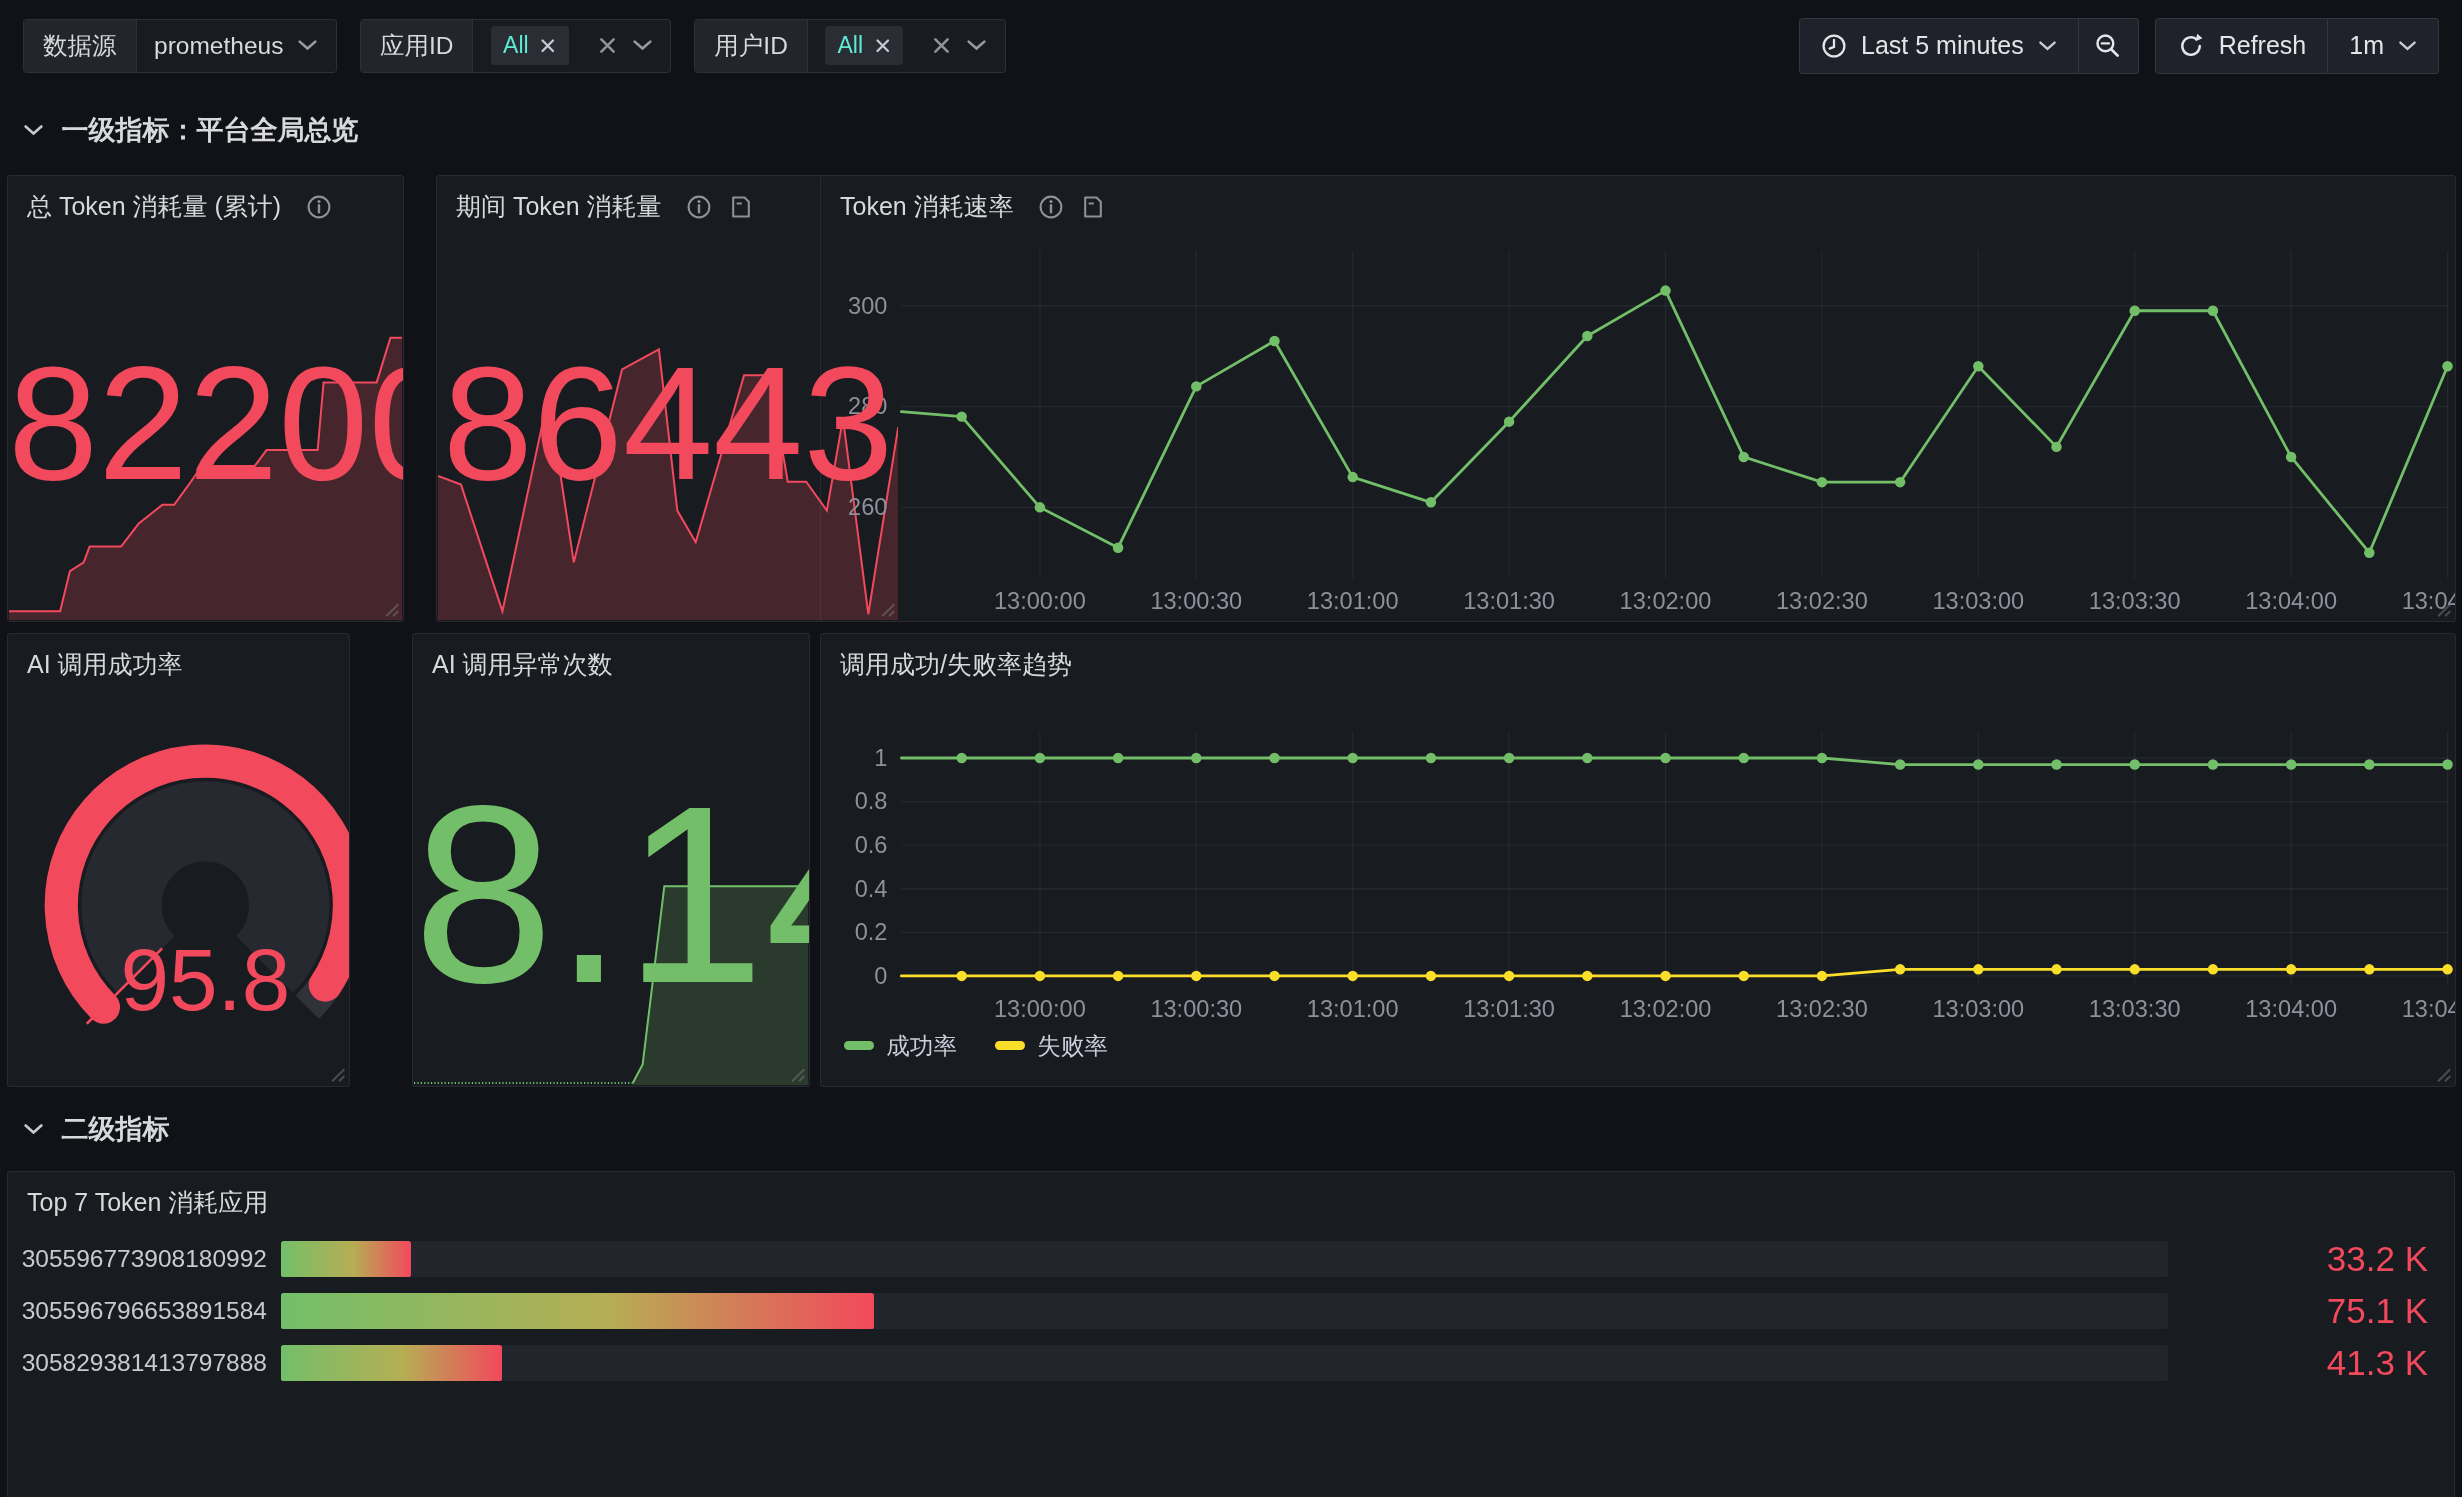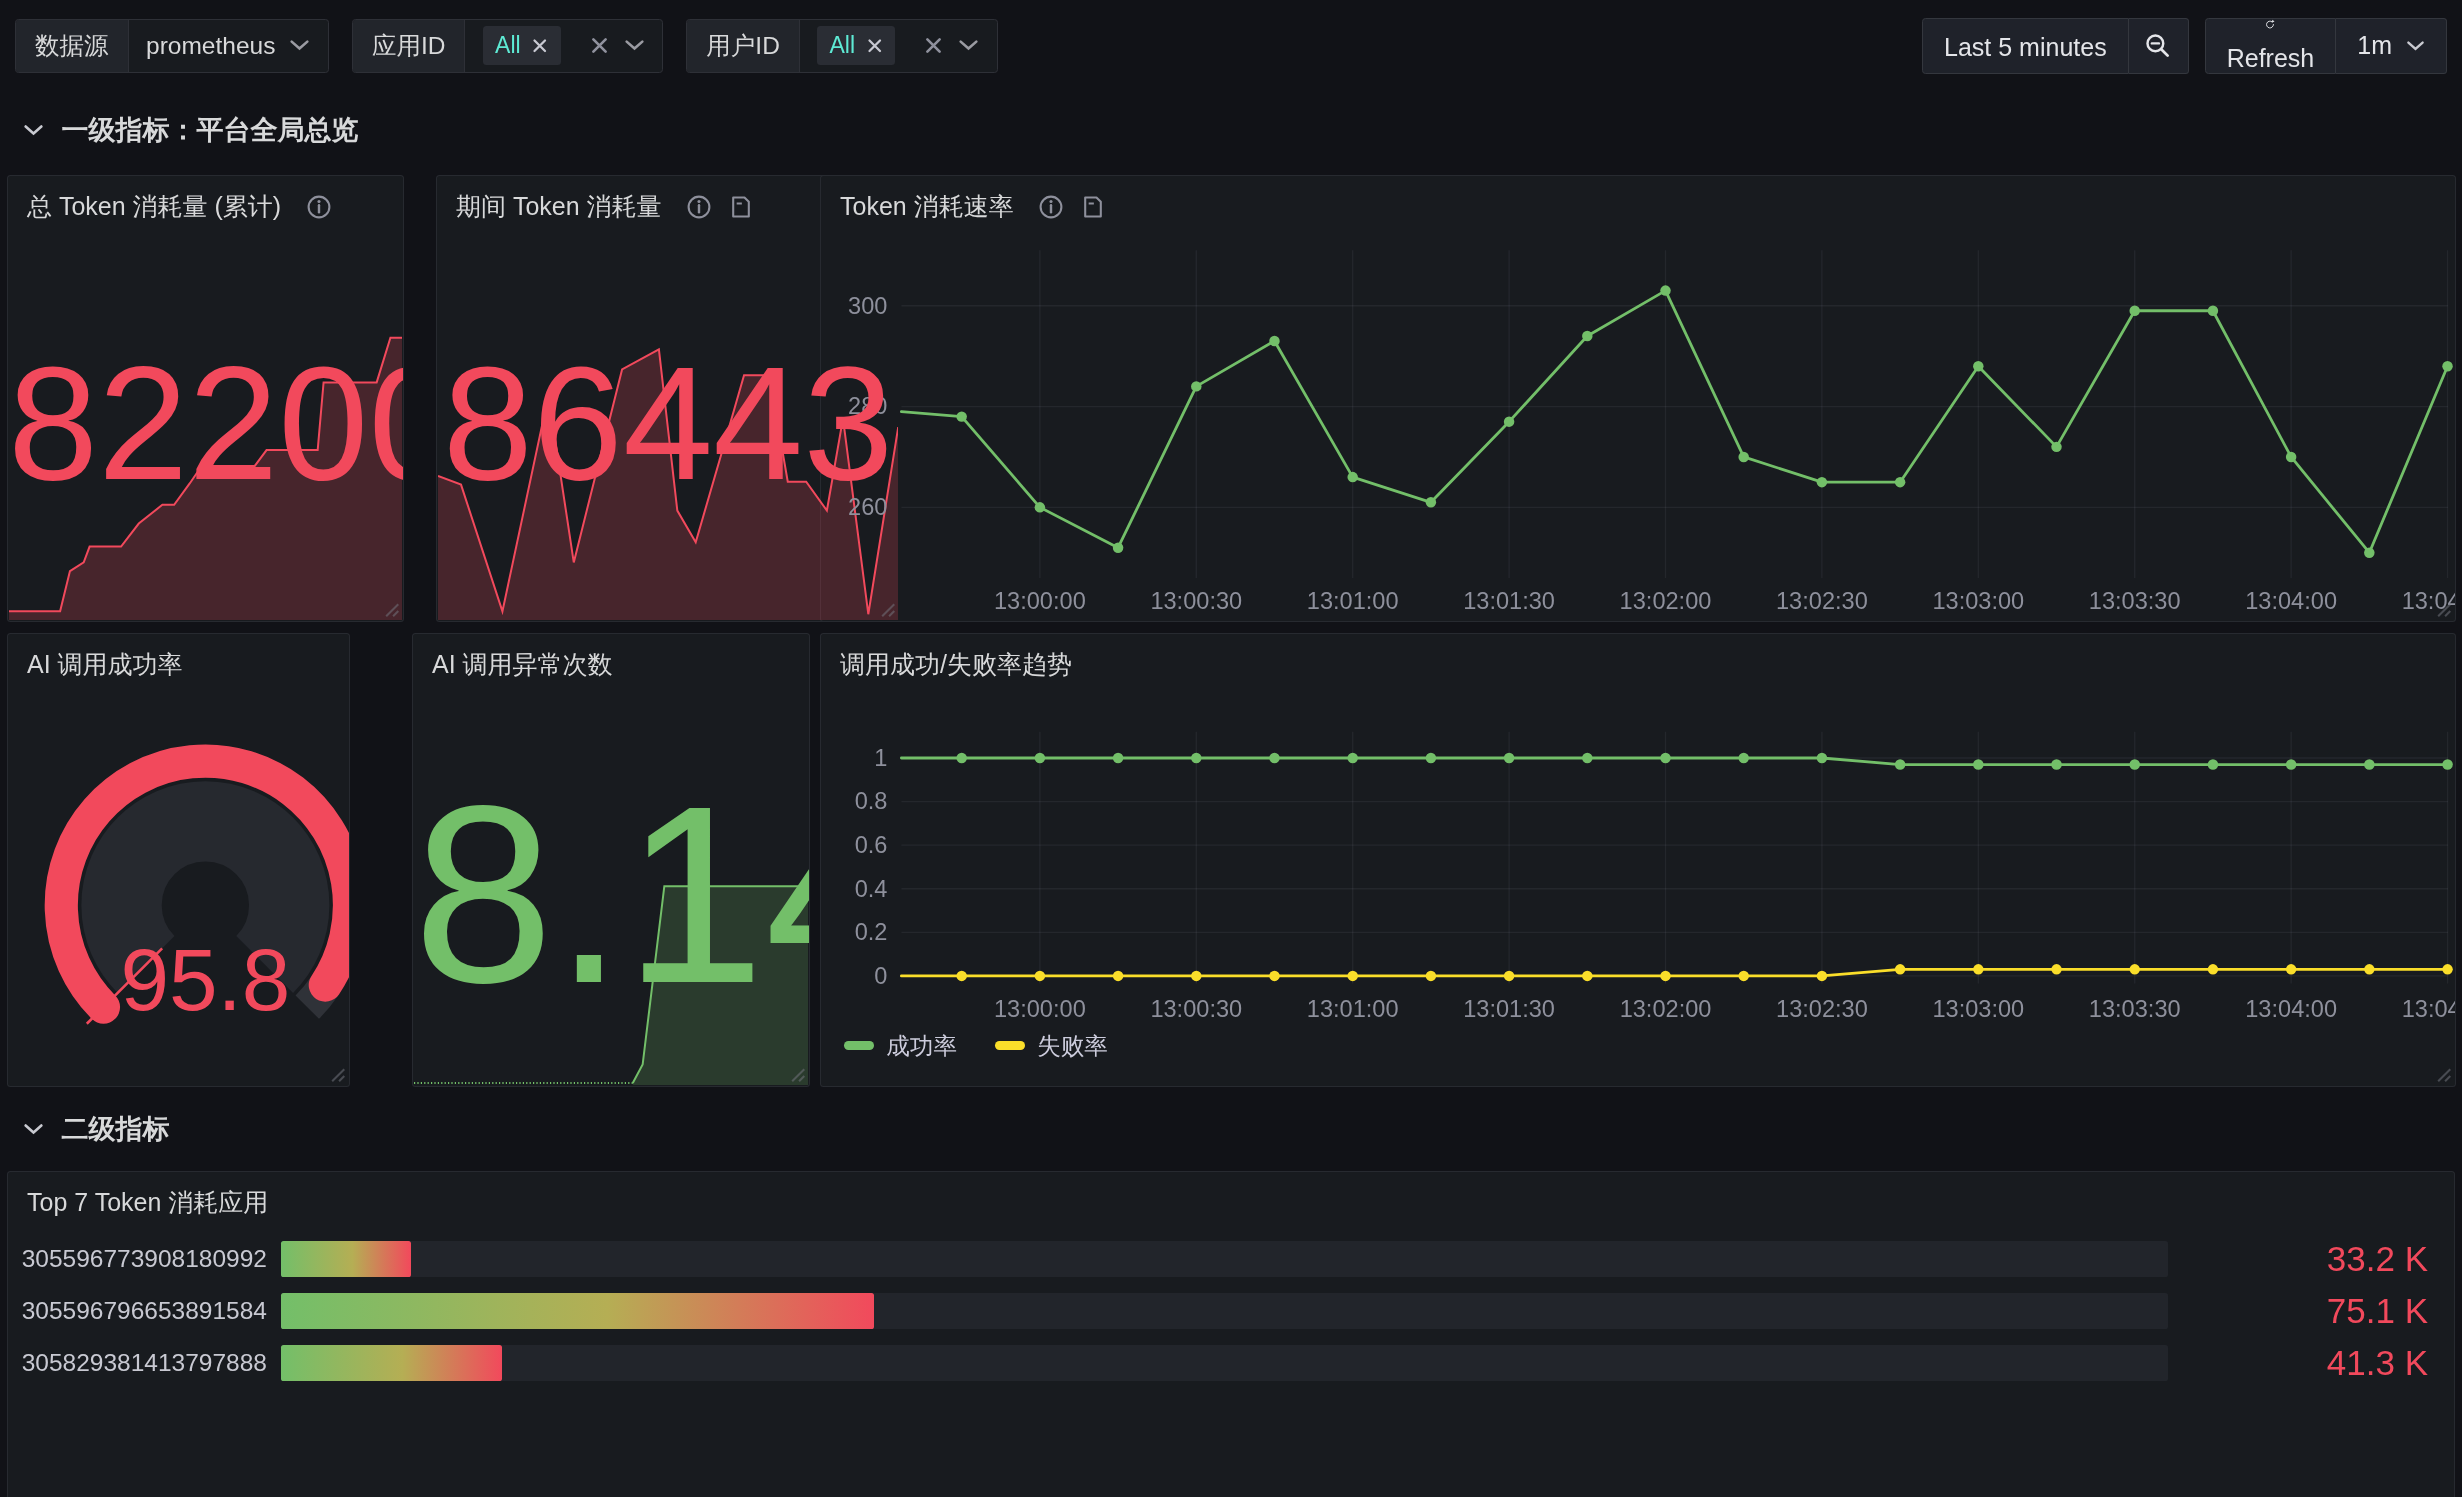--- a/index.html
+++ b/index.html
@@ -1,34 +1,34 @@
 <!DOCTYPE html>
 <html style="font-size:14px"><head>
 <meta charset="utf-8">
 <style>
   * { margin:0; padding:0; box-sizing:border-box; }
   html,body { background:#0c0d11; }
   .screen{ position:relative; width:2462px; height:1498px; background:#111217; overflow:hidden;
            font-family:"Liberation Sans","DejaVu Sans",sans-serif; color:#ccccdc; }
   
   .topbar{ position:absolute; left:0; top:0; width:100%; height:91px;
-           display:flex; align-items:center; justify-content:space-between; padding:0 15px; }
+           display:flex; align-items:center; justify-content:space-between; padding:0 23px; }
   .tb-left{ display:flex; gap:23px; }
   .varbox{ display:flex; height:54px; border:0.9px solid #2e3037; border-radius:3.5px; overflow:hidden; background:#181b1f; }
   .varlabel{ display:flex; align-items:center; padding:0 19px; background:#22252b; font-size:24.5px; font-weight:500;
              color:#d8d9da; border-right:0.9px solid #2e3037; }
   .varvalue{ display:flex; align-items:center; gap:14px; padding:0 17.5px; font-size:24.5px; color:#d8d9da; }
   .chip{ display:inline-flex; align-items:center; gap:10.5px; background:#2a2d34; border-radius:3.5px;
          padding:6.1px 12.2px; font-size:23px; color:#5eead4; }
   .tb-right{ display:flex; gap:15.7px; }
   .btn-group{ display:flex; }
   .btn{ display:flex; align-items:center; gap:14px; height:56px; background:#1f222a; border:0.9px solid #34373e;
         border-radius:3.5px; padding:0 21px; font-size:25px; color:#e4e5e9; font-weight:500; cursor:pointer; }
   .btn.attached-l{ border-left:none; border-top-left-radius:0; border-bottom-left-radius:0; }
-  .btn.attached-r{ border-top-right-radius:0; border-bottom-right-radius:0;flex-direction:column; }
+  .btn.attached-r{ border-top-right-radius:0; border-bottom-right-radius:0; }
   .btn.square{ padding:0 15.7px; }
   
   .sect{ position:absolute; display:flex; align-items:center; gap:17.5px; font-size:27px; font-weight:700; color:#d8d9da; }
   
   .panel{ position:absolute; background:#181b1f; border:0.9px solid rgba(204,204,220,0.09); border-radius:3.5px; overflow:hidden; }
   .ptitle{ position:relative; z-index:3; display:flex; align-items:center; gap:17.5px; padding:14px 19px;
            font-size:25px; font-weight:500; color:#d8d9da; }
   .ptitle .icons{ display:flex; gap:15.7px; align-items:center; margin-left:7px; }
   .bignum{ position:absolute; left:0; width:100%; text-align:center; font-weight:500; z-index:2; line-height:1; }
   .red{ color:#F2495C; } .grn{ color:#73BF69; }

